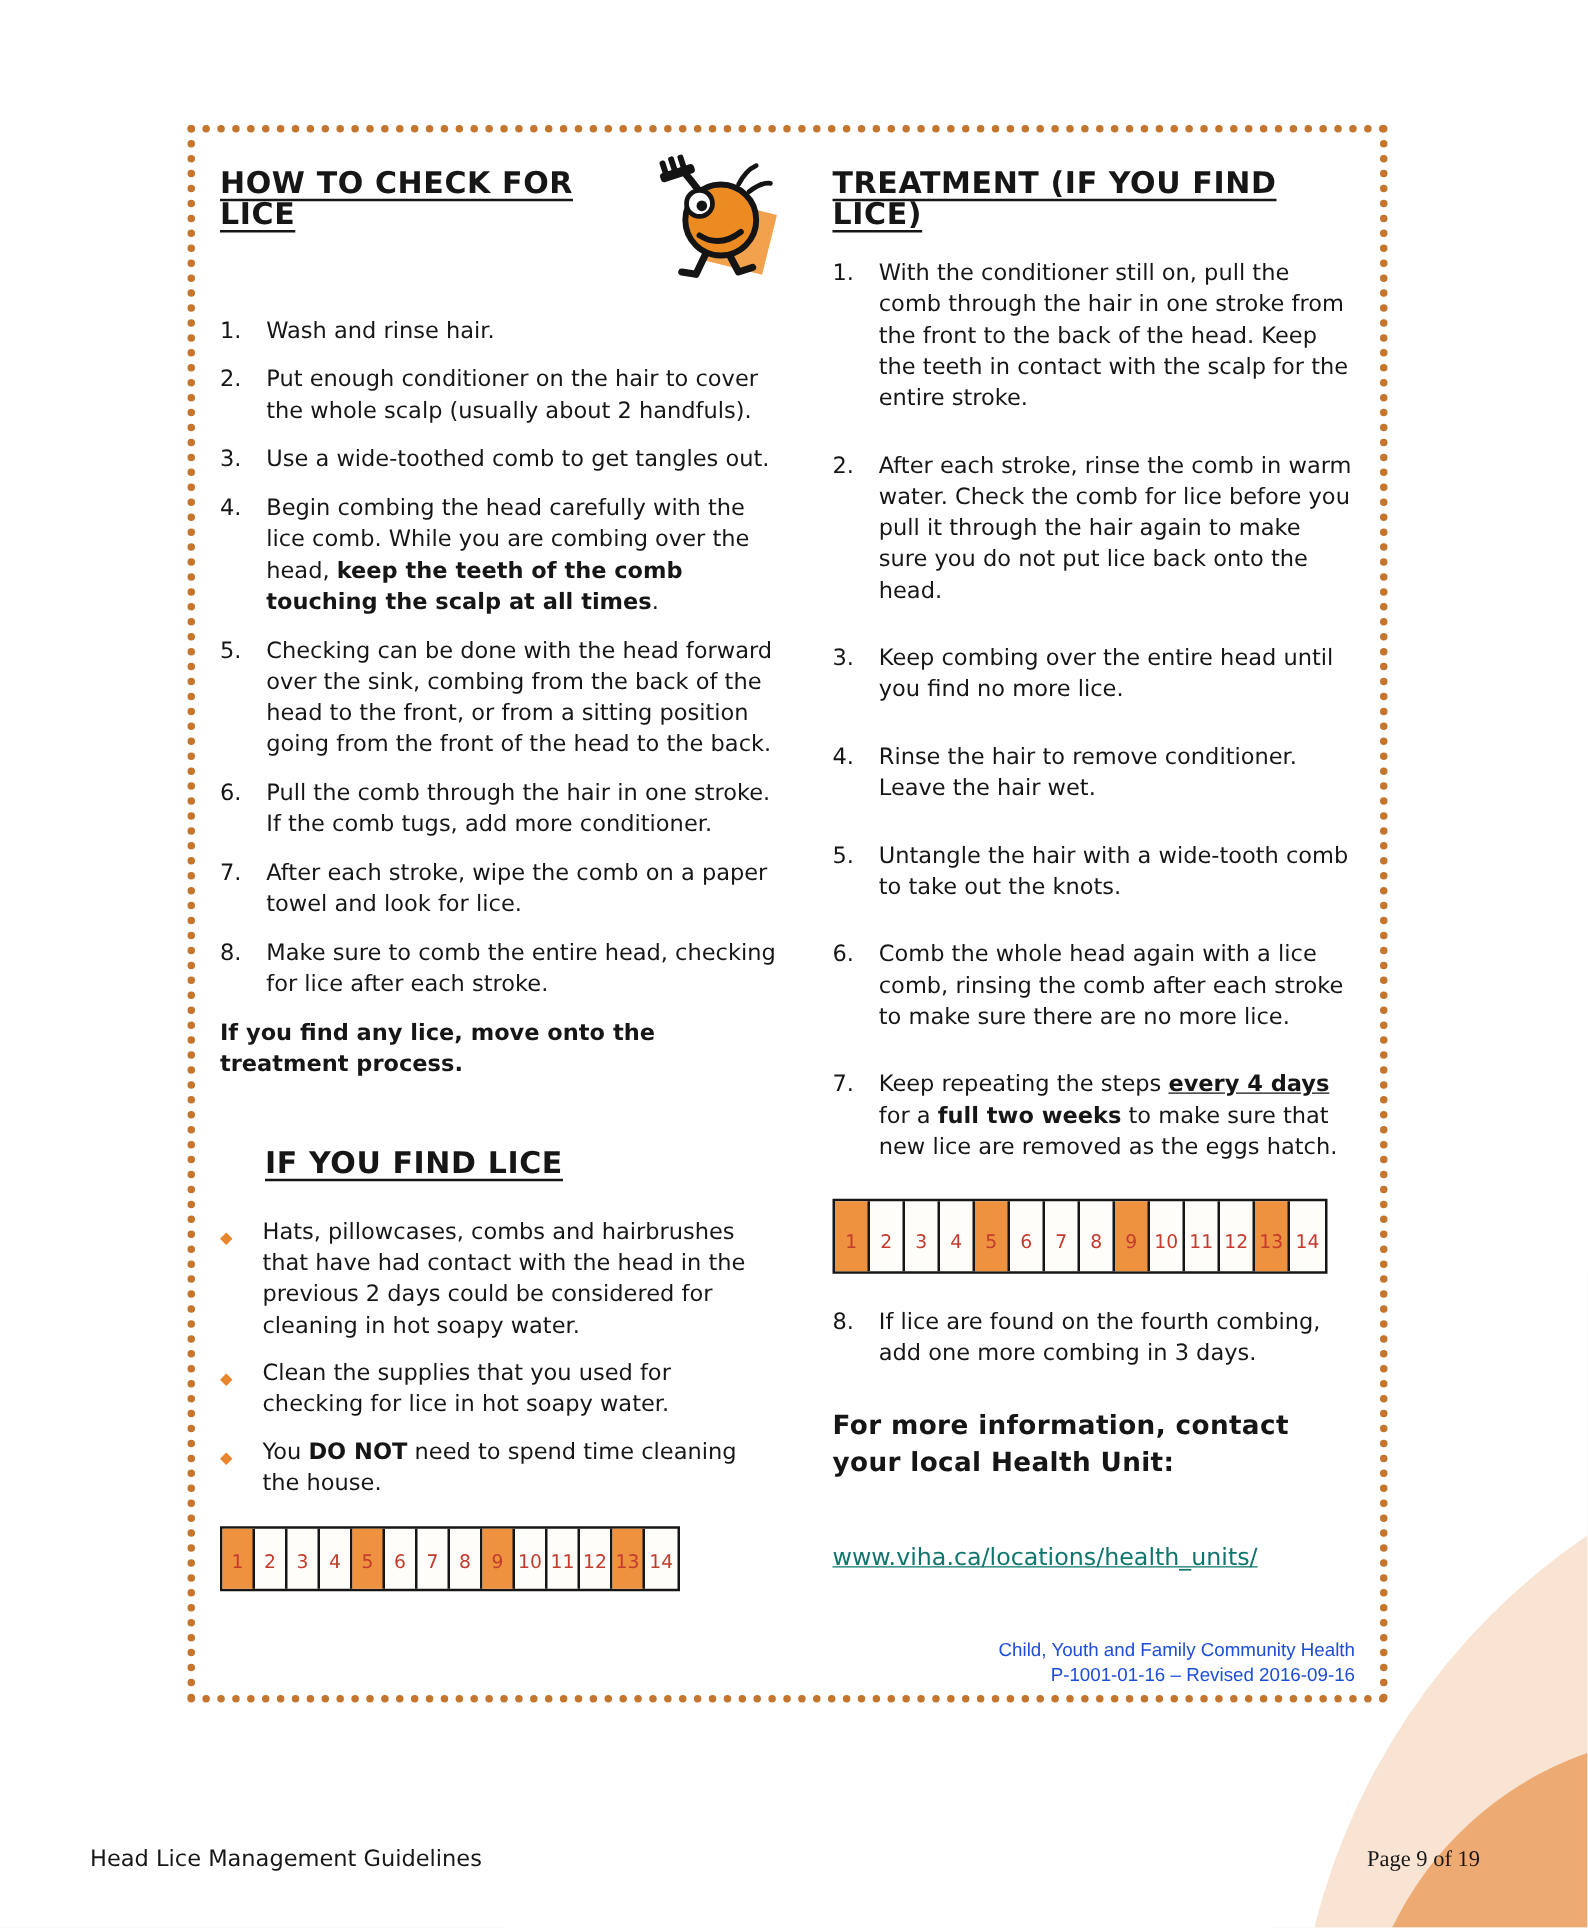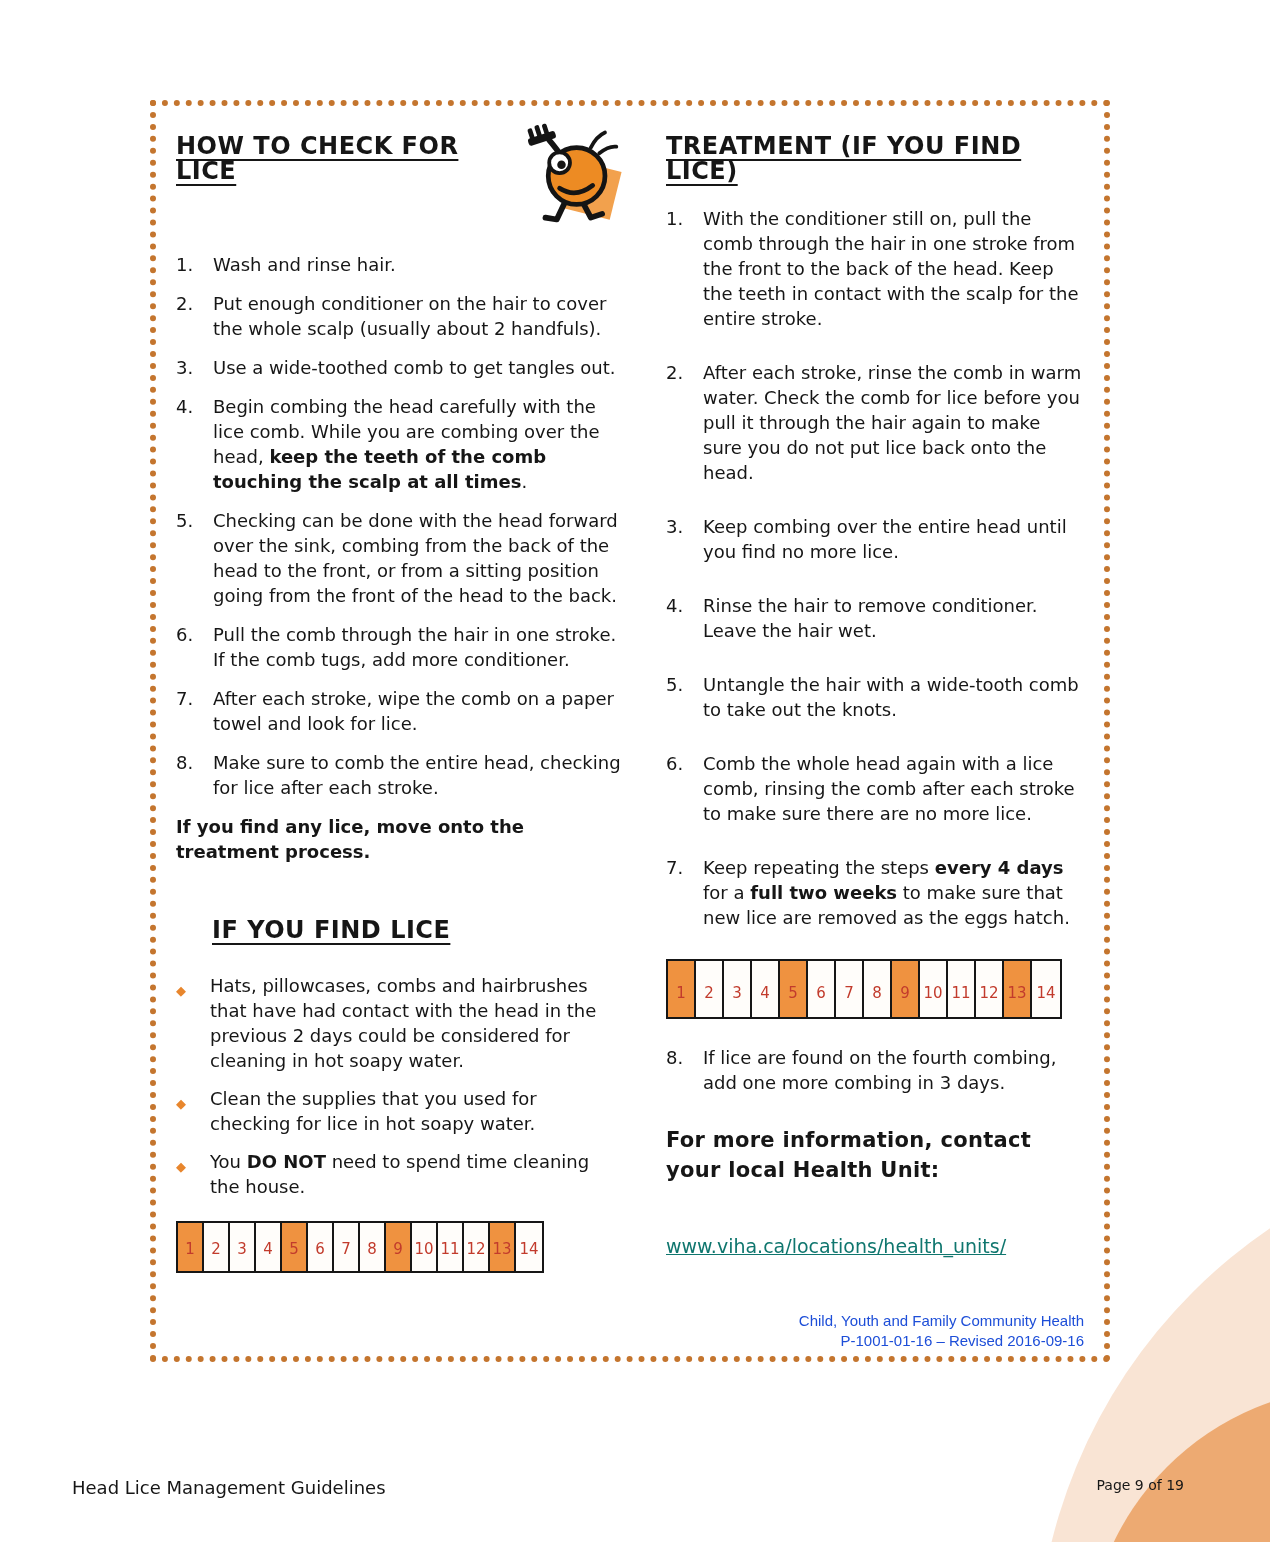--- a/index.html
+++ b/index.html
@@ -40,21 +40,21 @@
 
   .body-text{font-size:18px;line-height:25px;}
 
   .li{display:flex;margin-bottom:14px;}
   .col-right .li{margin-bottom:29px;}
   .li .marker{width:37px;flex-shrink:0;}
   .bullet-list .li{margin-bottom:13px;}
   .bullet-list .marker{width:34px;color:#e8862d;font-size:13px;padding-top:5px;}
   .li-body{flex:1;}
   .b{font-weight:bold;}
-  .u{}
+  .u{text-decoration:underline;}
 
   .note{font-weight:bold;margin:10px 0 0 0;}
   .subheading-wrap{margin-top:54px;margin-bottom:30px;margin-left:36px;}
   .chart-intro{margin-top:36px;}
 
   .day-chart{
     display:flex;border:2px solid #161616;width:fit-content;margin-top:22px;background:#fffdfa;
   }
   .day-chart .cell{
     width:26px;height:48px;border-right:2px solid #161616;box-sizing:border-box;
@@ -68,21 +68,21 @@
 
   .more-info{font-size:21px;line-height:30px;font-weight:bold;margin-top:30px;letter-spacing:0.3px;}
   .health-link{display:inline-block;margin-top:28px;color:#0f766e;text-decoration:underline;font-size:19px;cursor:pointer;}
   .attribution{
     margin-top:52px;text-align:right;
     font-family:"Liberation Sans", sans-serif;
     font-size:15px;line-height:20px;color:#1d4ed8;
   }
 
   .footer-left{position:absolute;left:72px;top:1477px;font-size:18px;z-index:3;}
-  .footer-right{position:absolute;right:86px;top:1477px;font-size:14px;z-index:3;}
+  .footer-right{position:absolute;right:86px;top:1477px;font-size:18px;z-index:3;font-family:Liberation Serif, serif;}
 </style>
 </head>
 <body>
 
 <div class="page">
 
   <div class="circle circle-outer"></div>
   <div class="circle circle-inner"></div>
 
   <div class="doc-frame">

